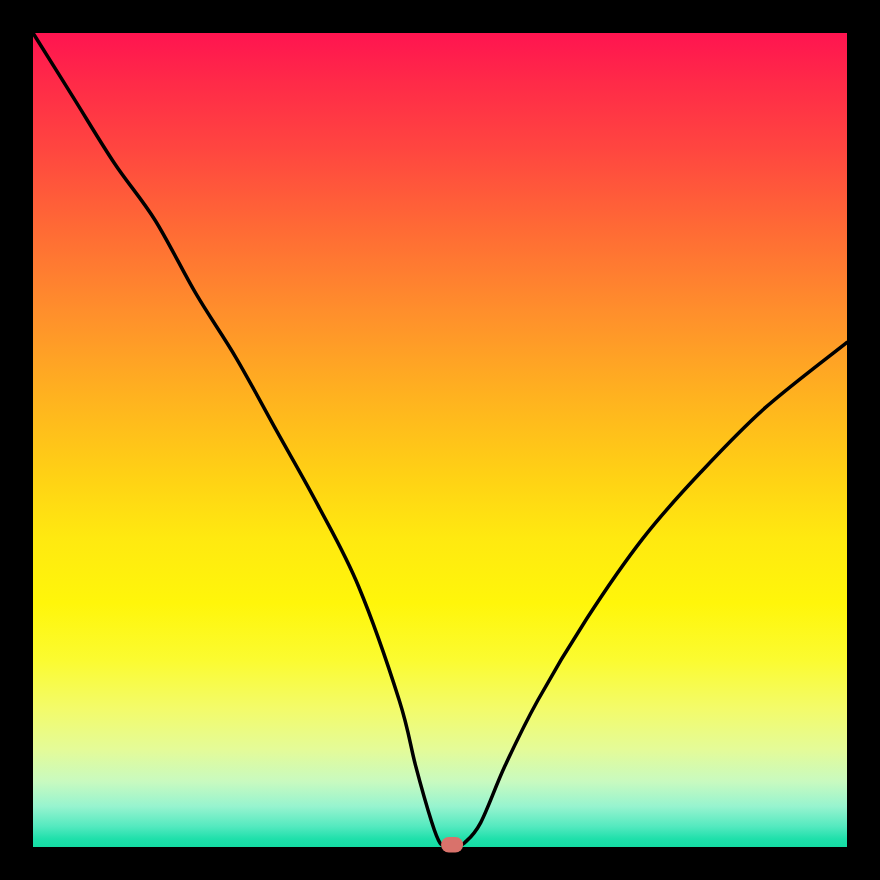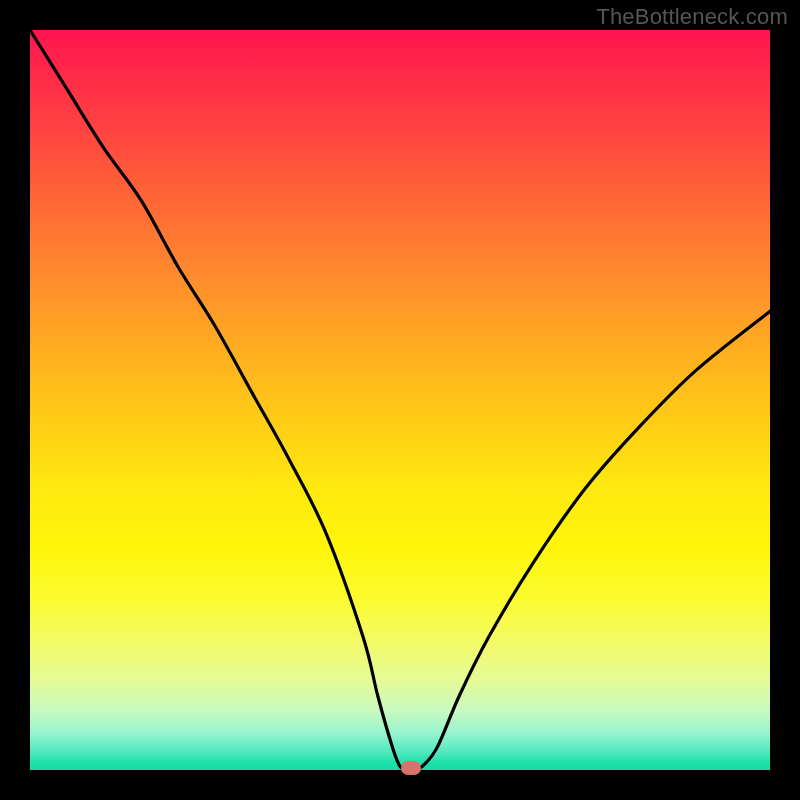--- a/index.html
+++ b/index.html
@@ -68,21 +68,20 @@
     height: 14px;
     border-radius: 7px;
     background: #d9726b;
     transform: translate(-50%, -50%);
   }
 </style>
 </head>
 <body>
 
 <div class="frame">
-  <div class="watermark">TheBottleneck.com</div>
 
   <div class="plot">
     <svg class="curve" viewBox="0 0 740 740" preserveAspectRatio="none">
       <path id="curve-path" fill="none" stroke-width="3.2" stroke-linejoin="round" stroke-linecap="round" stroke="#000000" d="M 0.0 0.0 C 6.2 9.9, 24.7 39.5, 37.0 59.2 C 49.3 78.9, 61.7 99.9, 74.0 118.4 C 86.3 136.9, 98.7 150.5, 111.0 170.2 C 123.3 189.9, 135.7 215.8, 148.0 236.8 C 160.3 257.8, 172.7 275.0, 185.0 296.0 C 197.3 317.0, 209.7 340.4, 222.0 362.6 C 234.3 384.8, 246.7 405.8, 259.0 429.2 C 271.3 452.6, 283.7 473.6, 296.0 503.2 C 308.3 532.8, 324.4 579.7, 333.0 606.8 C 341.6 633.9, 342.9 647.5, 347.8 666.0 C 352.7 684.5, 358.9 706.1, 362.6 717.8 C 366.3 729.5, 367.5 732.8, 370.0 736.3 C 372.5 739.8, 374.9 738.1, 377.4 738.5 C 379.9 738.9, 382.3 738.9, 384.8 738.5 C 387.3 738.1, 388.5 739.8, 392.2 736.3 C 395.9 732.8, 400.8 729.5, 407.0 717.8 C 413.2 706.1, 420.6 684.5, 429.2 666.0 C 437.8 647.5, 446.5 629.0, 458.8 606.8 C 471.1 584.6, 487.2 557.5, 503.2 532.8 C 519.2 508.1, 537.7 481.0, 555.0 458.8 C 572.3 436.6, 588.3 419.3, 606.8 399.6 C 625.3 379.9, 643.8 360.1, 666.0 340.4 C 688.2 320.7, 727.7 291.1, 740.0 281.2"></path>
     </svg>
     <div id="marker" class="marker" style="background: rgb(217, 114, 107); left: 381.1px; top: 737.78px;"></div>
   </div>
 </div>
 
 </body></html>

